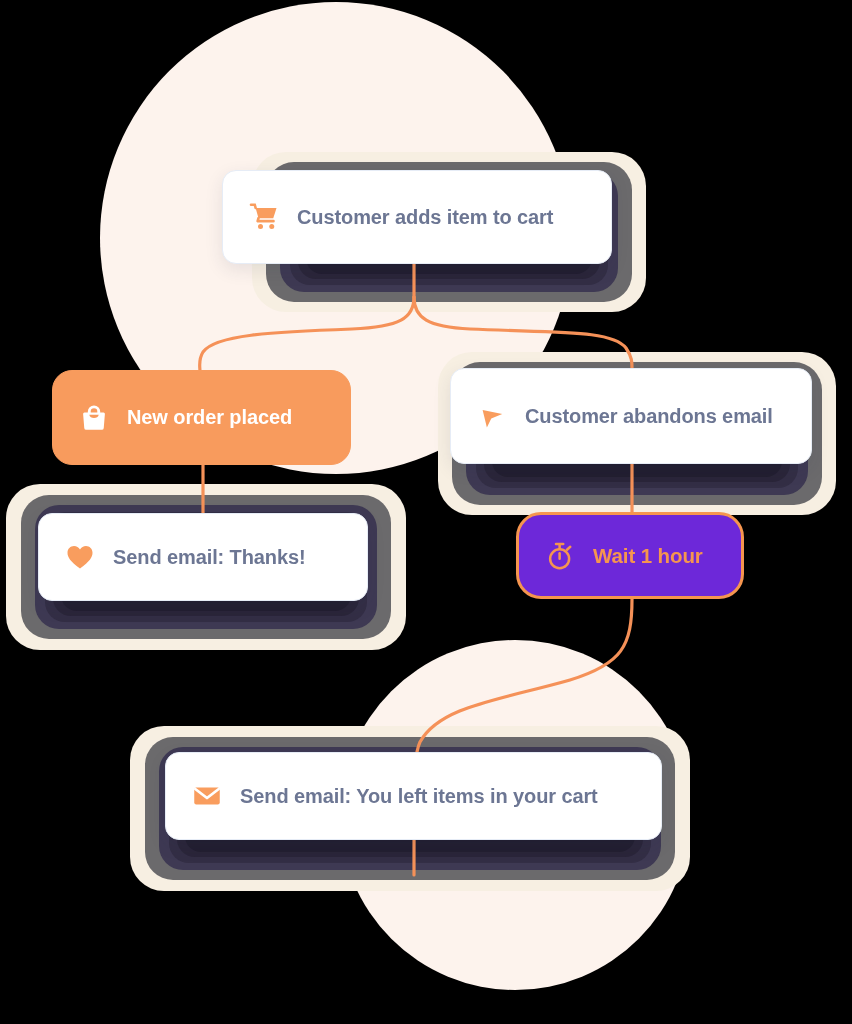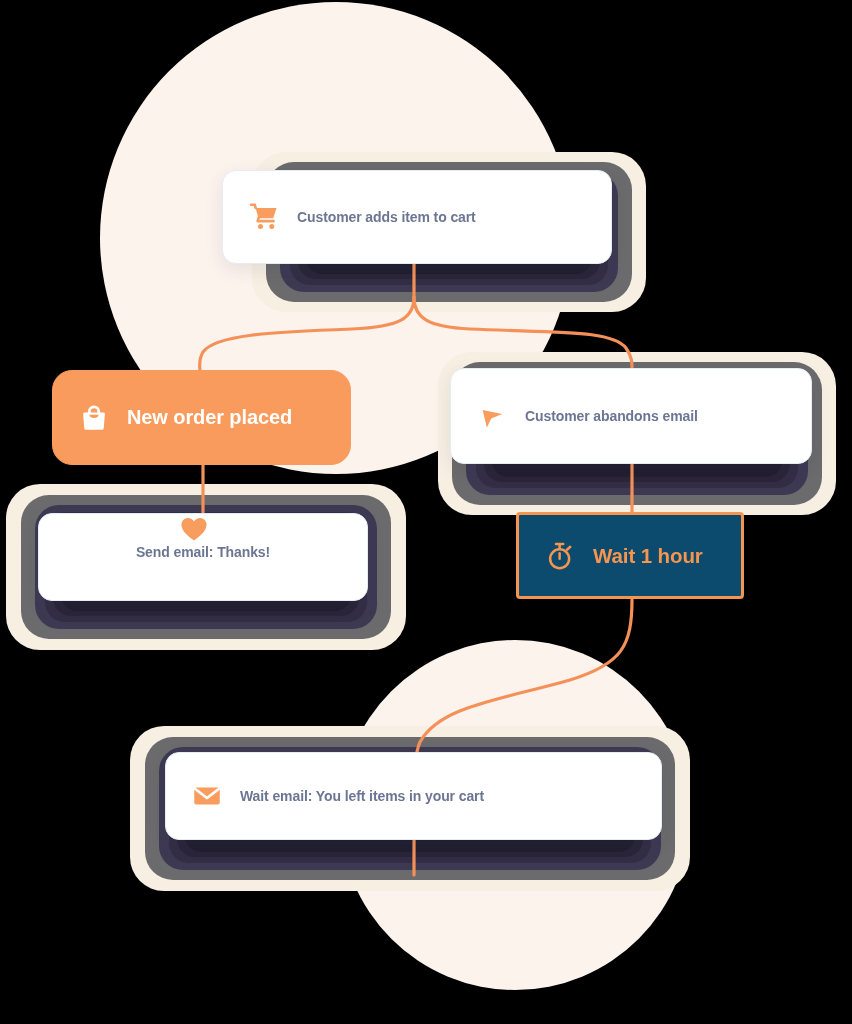--- a/index.html
+++ b/index.html
@@ -59,49 +59,49 @@
     white-space: nowrap;
   }
   .node .icon {
     flex: 0 0 auto;
     display: flex;
     align-items: center;
     justify-content: center;
     margin-right: 18px;
   }
   .node .label {
-    font-size: 14px;
+    font-size: 20px;
     font-weight: 700;
     letter-spacing: -0.1px;
   }
 
   .node.plain {
     background: #FFFFFF;
     border: 1px solid #E6ECF6;
     color: #6C7693;
     box-shadow: 0 6px 18px rgba(40,50,80,0.10);
   }
   .node.filled {
     background: #F89B5D;
     border: 1px solid #F89B5D;
     color: #FFFFFF;
     border-radius: 20px;
   }
   .node.outlined {
-    background: #0c4a6e;
+    background: #6d28d9;
     border: 3px solid #F5954F;
     color: #F5954F;
-    border-radius: 4px;
+    border-radius: 25px;
   }
 
   
   #node-cart      { left: 222px; top: 170px; width: 390px;  height: 94px; }
   #node-order     { left: 52px;  top: 370px; width: 299px;  height: 95px; }
   #node-abandon   { left: 450px; top: 368px; width: 362px;  height: 96px; }
-  #node-thanks    { left: 38px;  top: 513px; width: 330px;  height: 88px; flex-direction: column; }
+  #node-thanks    { left: 38px;  top: 513px; width: 330px;  height: 88px; }
   #node-wait      { left: 516px; top: 512px; width: 228px;  height: 87px; }
   #node-leftitems { left: 165px; top: 752px; width: 497px;  height: 88px; }
 
   #node-order   .label { font-size: 20px; }
   #node-wait    .label { font-size: 20.5px; }
 </style>
 </head>
 <body>
 
 <div id="stage">
@@ -215,16 +215,16 @@
     <span class="label">Wait 1 hour</span>
   </div>
 
   <div class="node plain" id="node-leftitems">
     <span class="icon">
       <svg width="30" height="30" viewBox="0 0 24 24" aria-hidden="true">
         <rect x="1.8" y="5.2" width="20.4" height="13.6" rx="1.6" fill="#F99D5E"></rect>
         <path d="M2.6 6.4 L12 13.6 L21.4 6.4" fill="none" stroke="#FFFFFF" stroke-width="2.2" stroke-linecap="round" stroke-linejoin="round"></path>
       </svg>
     </span>
-    <span class="label">Wait email:  You left items in your cart</span>
+    <span class="label">Send email:  You left items in your cart</span>
   </div>
 
 </div>
 
 </body></html>

